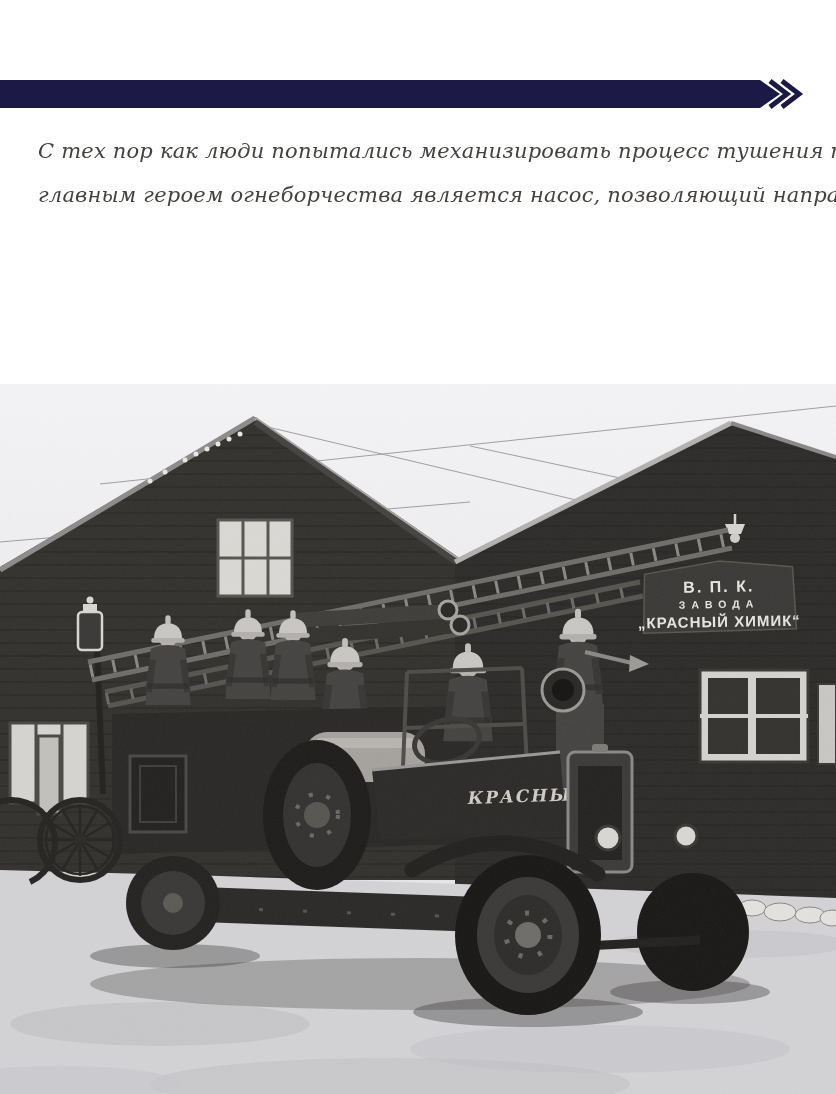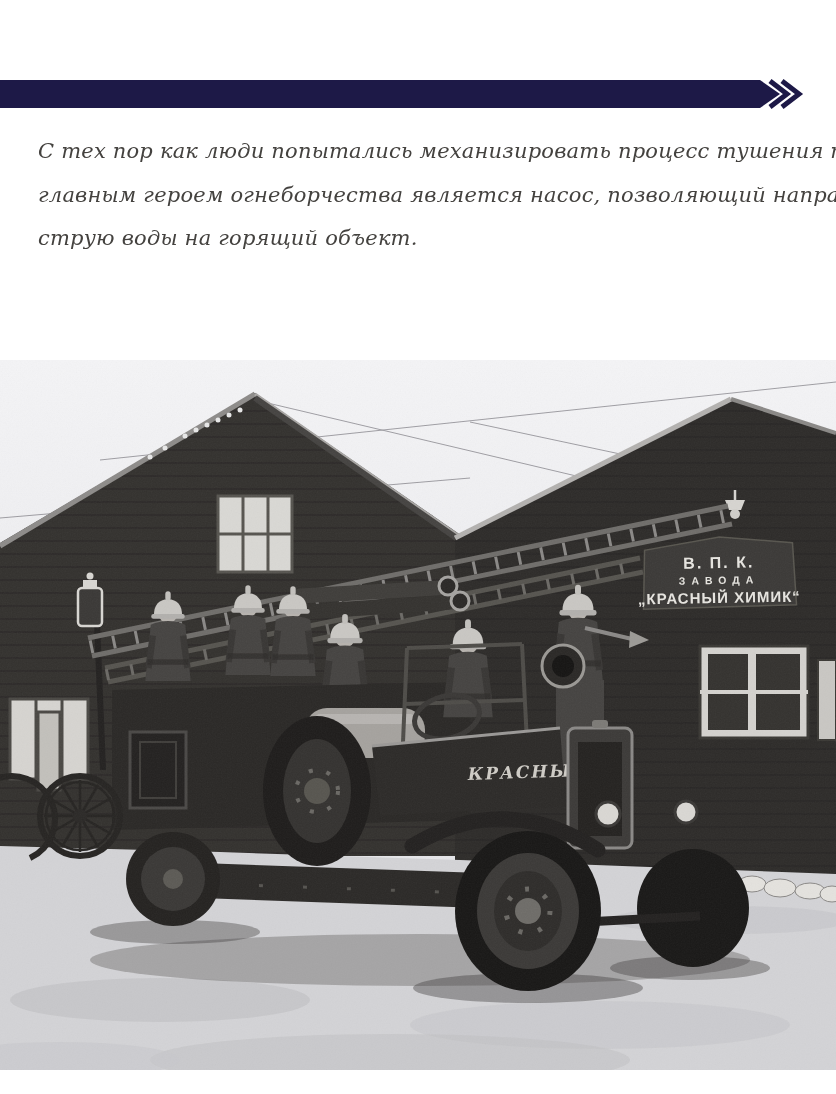--- a/index.html
+++ b/index.html
@@ -2,40 +2,39 @@
 <html><head>
 <meta charset="utf-8">
 <style>
   html,body{margin:0;padding:0;background:#ffffff;}
   .page{position:relative;width:836px;height:1094px;background:#ffffff;overflow:hidden;
         font-family:"DejaVu Serif", serif;}
   .accent-svg{position:absolute;left:0;top:74px;width:836px;height:46px;display:block;}
   .intro{position:absolute;left:38px;top:130px;width:780px;color:#44423f;
          font-style:italic;font-size:21px;line-height:43.5px;letter-spacing:.2px;}
   .intro div{white-space:nowrap;}
-  .photo{position:absolute;left:0;top:360px;width:836px;height:710px;}
+  .photo{position:absolute;left:0;top:384px;width:836px;height:710px;}
   .photo svg{display:block;width:836px;height:710px;}
   text.sign{font-family:"Liberation Sans", sans-serif;fill:#e7e5e0;font-weight:bold;}
   text.trucktxt{font-family:"DejaVu Serif", serif;font-style:italic;font-weight:bold;fill:#cfccc6;}
 </style>
 </head>
 <body>
 
 <div class="page">
 
   <svg class="accent-svg" viewBox="0 0 836 46">
     <polygon points="0,6 760,6 780,20 760,34 0,34" fill="#1d1947"></polygon>
     <polyline points="770,7 787,20 770,33" fill="none" stroke-width="5" stroke="#1d1947"></polyline>
     <polyline points="782,7 799,20 782,33" fill="none" stroke-width="5" stroke="#1d1947"></polyline>
   </svg>
 
   <div class="intro">
     <div>С тех пор как люди попытались механизировать процесс тушения пожаров,</div>
     <div>главным героем огнеборчества является насос, позволяющий направлять</div>
-    <div>струю воды на горящий объект.</div>
   </div>
 
   <div class="photo">
   <svg viewBox="0 0 836 710">
     <defs>
       <linearGradient id="sky" x1="0" y1="0" x2="0" y2="1">
         <stop offset="0" stop-color="#f4f4f6"></stop>
             <stop offset="1" stop-color="#e0e0e4"></stop>
       </linearGradient>
       <pattern id="planks" width="10" height="13" patternUnits="userSpaceOnUse">

